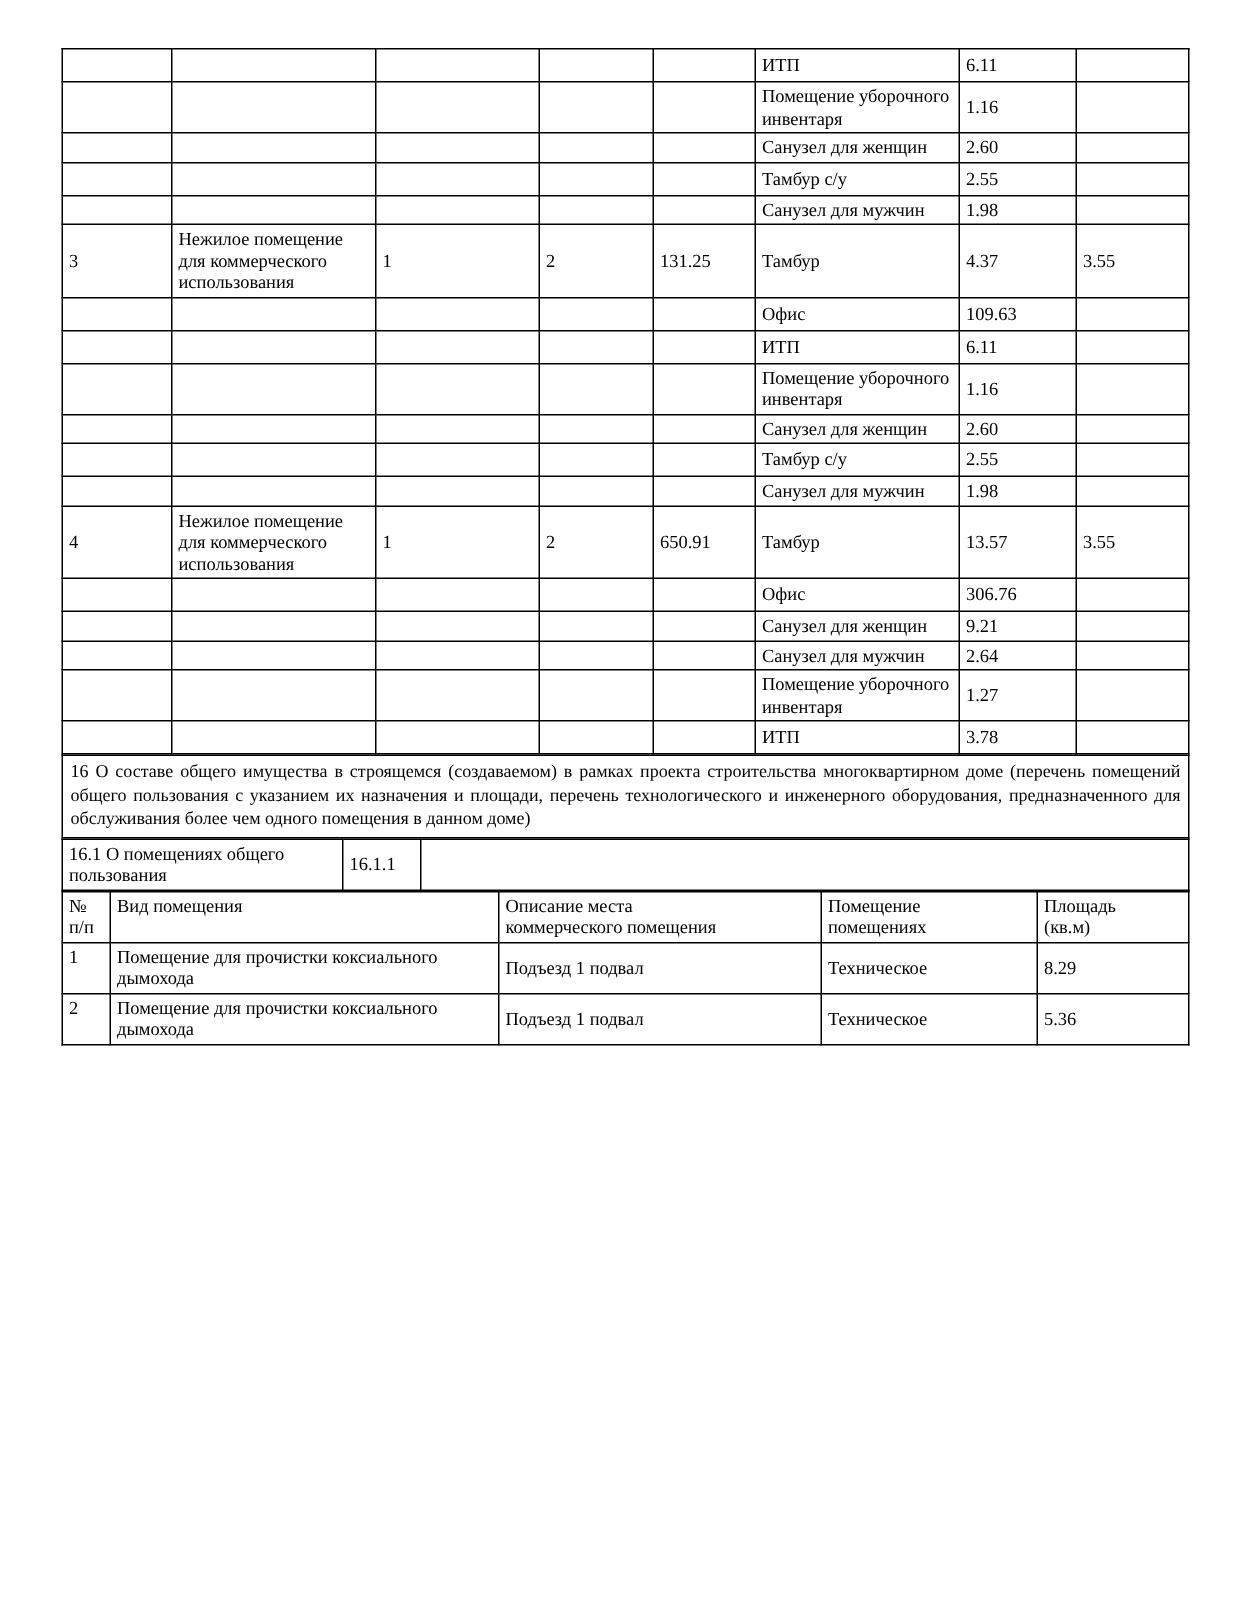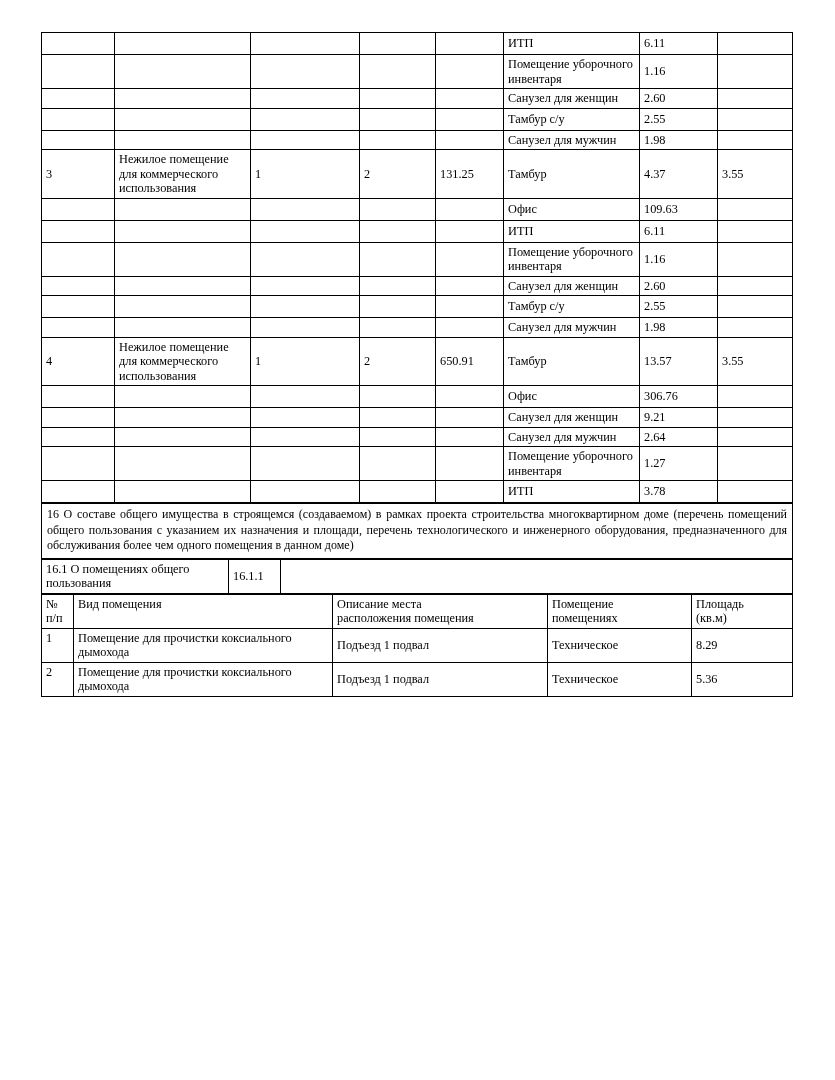--- a/index.html
+++ b/index.html
@@ -314,21 +314,21 @@
         <tr class="hdr">
           <td>
             <span>№</span><br>
             <span>п/п</span>
           </td>
           <td>
             <span>Вид помещения</span>
           </td>
           <td>
             <span>Описание места</span><br>
-            <span>расположения помещения</span>
+            <span>коммерческого помещения</span>
           </td>
           <td>
             <span>Помещение</span><br>
             <span>помещениях</span>
           </td>
           <td>
             <span>Площадь</span><br>
             <span>(кв.м)</span>
           </td>
         </tr>

